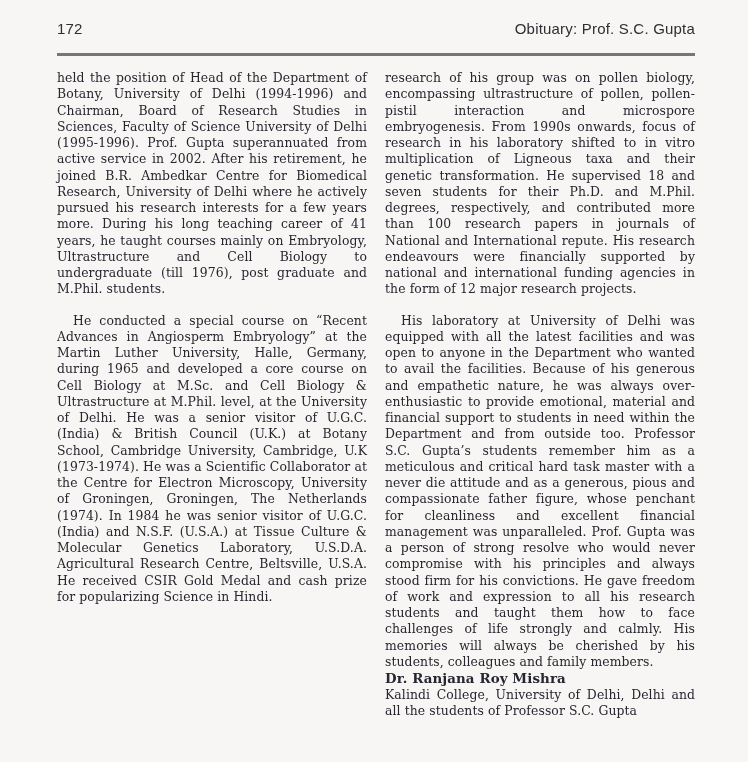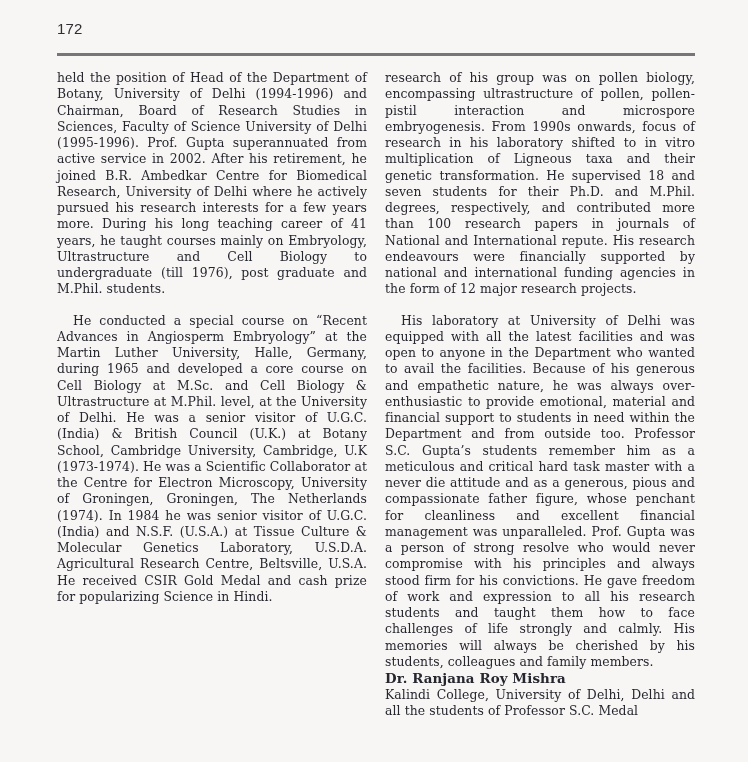--- a/index.html
+++ b/index.html
@@ -73,36 +73,37 @@
     text-align: justify;
   }
 </style>
 </head>
 <body>
 
 <div class="page">
 
   <header class="page-header">
     <span>172</span>
+    <span>Obituary: Prof. S.C. Gupta</span>
   </header>
 
   <div class="header-rule"></div>
 
   <main class="columns">
 
     <section class="col">
       <p>held the position of Head of the Department of Botany, University of Delhi (1994-1996) and Chairman, Board of Research Studies in Sciences, Faculty of Science University of Delhi (1995-1996). Prof. Gupta superannuated from active service in 2002. After his retirement, he joined B.R. Ambedkar Centre for Biomedical Research, University of Delhi where he actively pursued his research interests for a few years more. During his long teaching career of 41 years, he taught courses mainly on Embryology, Ultrastructure and Cell Biology to undergraduate (till 1976), post graduate and M.Phil. students.</p>
       <p class="indent">He conducted a special course on “Recent Advances in Angiosperm Embryology” at the Martin Luther University, Halle, Germany, during 1965 and developed a core course on Cell Biology at M.Sc. and Cell Biology &amp; Ultrastructure at M.Phil. level, at the University of Delhi. He was a senior visitor of U.G.C. (India) &amp; British Council (U.K.) at Botany School, Cambridge University, Cambridge, U.K (1973-1974). He was a Scientific Collaborator at the Centre for Electron Microscopy, University of Groningen, Groningen, The Netherlands (1974). In 1984 he was senior visitor of U.G.C. (India) and N.S.F. (U.S.A.) at Tissue Culture &amp; Molecular Genetics Laboratory, U.S.D.A. Agricultural Research Centre, Beltsville, U.S.A. He received CSIR Gold Medal and cash prize for popularizing Science in Hindi.</p>
     </section>
 
     <section class="col">
       <p><span>research of his group was on pollen biology, encompassing ultrastructure of pollen, pollen-pistil interaction and microspore embryogenesis. From 1990s onwards, focus of research in his laboratory shifted to </span><span class="italic">in vitro</span><span> multiplication of Ligneous taxa and their genetic transformation. He supervised 18 and seven students for their Ph.D. and M.Phil. degrees, respectively, and contributed more than 100 research papers in journals of National and International repute. His research endeavours were financially supported by national and international funding agencies in the form of 12 major research projects.</span></p>
       <p class="indent">His laboratory at University of Delhi was equipped with all the latest facilities and was open to anyone in the Department who wanted to avail the facilities. Because of his generous and empathetic nature, he was always over-enthusiastic to provide emotional, material and financial support to students in need within the Department and from outside too. Professor S.C. Gupta’s students remember him as a meticulous and critical hard task master with a never die attitude and as a generous, pious and compassionate father figure, whose penchant for cleanliness and excellent financial management was unparalleled. Prof. Gupta was a person of strong resolve who would never compromise with his principles and always stood firm for his convictions. He gave freedom of work and expression to all his research students and taught them how to face challenges of life strongly and calmly. His memories will always be cherished by his students, colleagues and family members.</p>
 
       <div class="signature">
         <p class="sig-name">Dr. Ranjana Roy Mishra</p>
-        <p class="sig-affil">Kalindi College, University of Delhi, Delhi and all the students of Professor S.C. Medal</p>
+        <p class="sig-affil">Kalindi College, University of Delhi, Delhi and all the students of Professor S.C. Gupta</p>
       </div>
     </section>
 
   </main>
 
 </div>
 
 </body></html>

